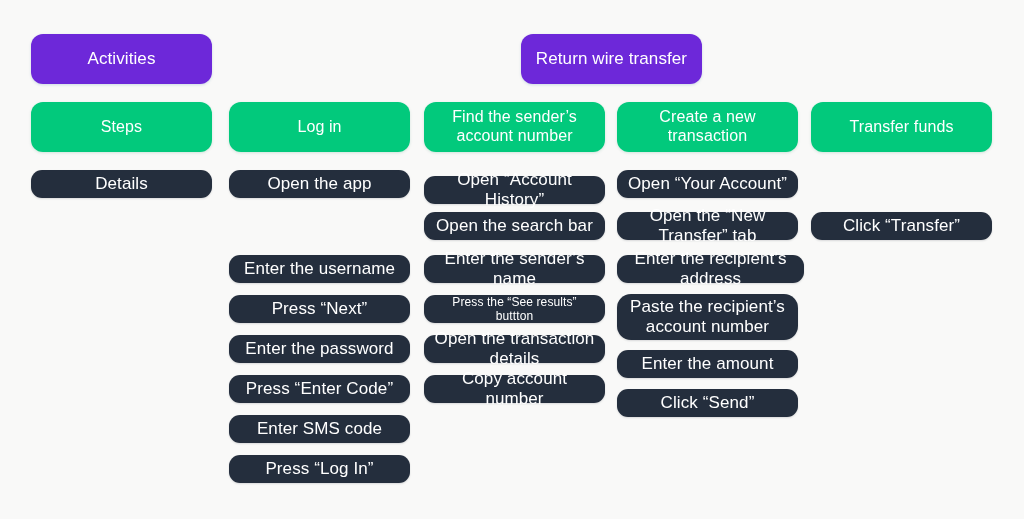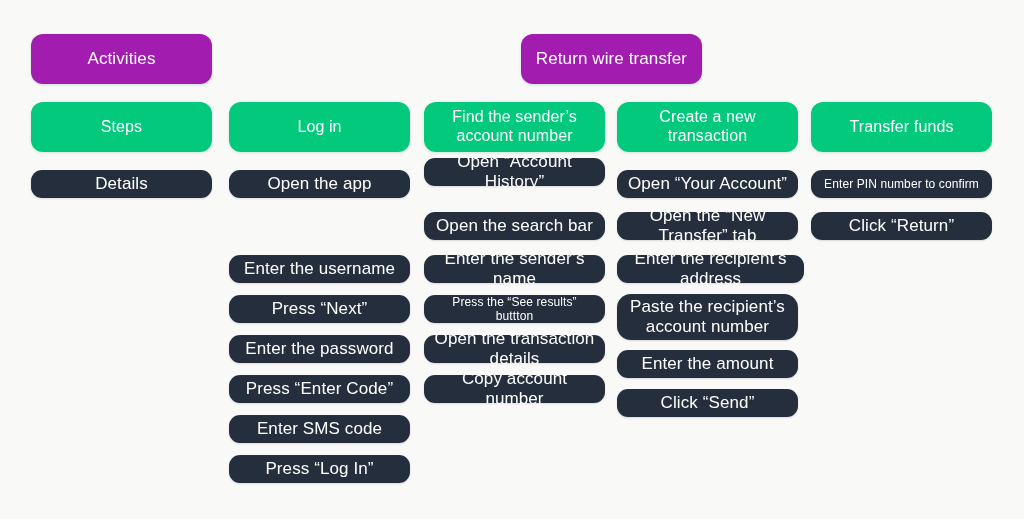--- a/index.html
+++ b/index.html
@@ -34,21 +34,21 @@
     border-radius: 9px;
     color: #ffffff;
     line-height: 1.18;
     padding: 3px 8px;
     letter-spacing: 0.1px;
     box-shadow: 0 1px 2px rgba(20, 28, 40, 0.10);
     white-space: pre-line;
   }
 
   .pill.activity {
-    background: #a21caf;
+    background: #6d28d9;
     font-size: 17px;
     border-radius: 12px;
     box-shadow: 0 1px 3px rgba(10, 90, 140, 0.18);
   }
 
   .pill.stage {
     background: #02c97c;
     font-size: 16px;
     border-radius: 12px;
     box-shadow: 0 1px 3px rgba(2, 120, 80, 0.16);
@@ -88,36 +88,35 @@
   <div class="pill step" style="left:229px; top:255px; width:181px; height:28px;">Enter the username</div>
   <div class="pill step" style="left:229px; top:295px; width:181px; height:28px;">Press “Next”</div>
   <div class="pill step" style="left:229px; top:335px; width:181px; height:28px;">Enter the password</div>
   <div class="pill step" style="left:229px; top:375px; width:181px; height:28px;">Press “Enter Code”</div>
   <div class="pill step" style="left:229px; top:415px; width:181px; height:28px;">Enter SMS code</div>
   <div class="pill step" style="left:229px; top:455px; width:181px; height:28px;">Press “Log In”</div>
 
   <div class="pill stage tall" style="left:424px; top:102px; width:181px; height:50px;">Find the sender’s
 account number</div>
 
-  <div class="pill step" style="left:424px; top:158px; width:181px; height:28px;">Open “Account History”</div>
+  <div class="pill step" style="left:424px; top:176px; width:181px; height:28px;">Open “Account History”</div>
   <div class="pill step" style="left:424px; top:212px; width:181px; height:28px;">Open the search bar</div>
   <div class="pill step" style="left:424px; top:255px; width:181px; height:28px;">Enter the sender’s name</div>
   <div class="pill step" style="left:424px; top:295px; width:181px; height:28px; font-size:12px;">Press the “See results” buttton</div>
   <div class="pill step" style="left:424px; top:335px; width:181px; height:28px;">Open the transaction details</div>
   <div class="pill step" style="left:424px; top:375px; width:181px; height:28px;">Copy account number</div>
 
   <div class="pill stage tall" style="left:617px; top:102px; width:181px; height:50px;">Create a new
 transaction</div>
 
   <div class="pill step" style="left:617px; top:170px; width:181px; height:28px;">Open “Your Account”</div>
   <div class="pill step" style="left:617px; top:212px; width:181px; height:28px;">Open the “New Transfer” tab</div>
   <div class="pill step" style="left:617px; top:255px; width:187px; height:28px;">Enter the recipient’s address</div>
   <div class="pill step tall" style="left:617px; top:294px; width:181px; height:46px;">Paste the recipient’s
 account number</div>
   <div class="pill step" style="left:617px; top:350px; width:181px; height:28px;">Enter the amount</div>
   <div class="pill step" style="left:617px; top:389px; width:181px; height:28px;">Click “Send”</div>
 
   <div class="pill stage" style="left:811px; top:102px; width:181px; height:50px;">Transfer funds</div>
 
-  <div class="pill step" style="left:811px; top:170px; width:181px; height:28px; font-size:12px;">Enter PIN number to confirm</div>
-  <div class="pill step" style="left:811px; top:212px; width:181px; height:28px;">Click “Return”</div>
+  <div class="pill step" style="left:811px; top:212px; width:181px; height:28px;">Click “Transfer”</div>
 
 </div>
 
 </body></html>

